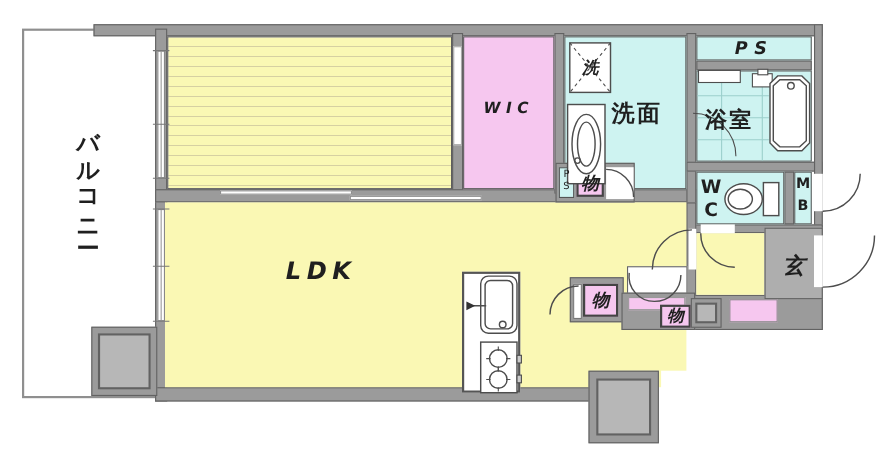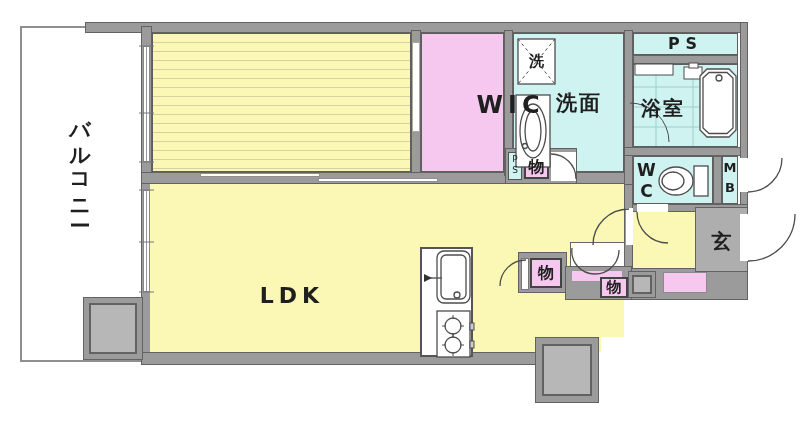--- a/index.html
+++ b/index.html
@@ -9,21 +9,21 @@
   .wall{background:var(--wall-fill);border:1px solid var(--wall-edge);}
   .room{border:1px solid #5e5e5e;}
   .yellow{background:var(--room-yellow);}
   .striped{background:repeating-linear-gradient(to bottom,
             var(--room-yellow) 0 8px, var(--room-yellow-stripe) 8px 9px);}
   .pink{background:var(--room-pink);}
   .cyan{background:var(--room-cyan);}
   .pillar-outer{background:var(--wall-fill);border:1px solid var(--wall-edge);}
   .pillar-inner{background:var(--pillar-fill);border:2px solid var(--wall-edge);}
   .lbl{position:absolute;color:#1f1f1f;font-weight:600;line-height:1.1;white-space:nowrap;}
-  .ctr{display:flex;align-items:center;justify-content:center;text-align:center;}
+  .ctr{display:flex;align-items:center;justify-content:center;text-align:center;font-style:italic;}
   svg{position:absolute;left:0;top:0;}
 </style>
 </head>
 <body>
 
 <div class="plan">
 
   <div class="abs" style="left:20px;top:26px;width:125px;height:336px;background:#fff;border:2px solid #8f8f8f;"></div>
 
   <div class="abs wall" style="left:85px;top:22px;width:663px;height:11px;"></div>
@@ -137,35 +137,35 @@
       <path d="M629,209 A36,36 0 0 0 593,245"></path>
       <path d="M572,248 A23,23 0 0 0 595,274 M619,250 A24,24 0 0 1 595,274"></path>
       <path d="M500,286 A26,26 0 0 1 526,260"></path>
       <path d="M637,212 A31,31 0 0 0 668,243"></path>
       <path d="M748,192 A34,34 0 0 0 782,158"></path>
       <path d="M748,261 A47,47 0 0 0 795,214"></path>
     </g>
   </svg>
 
   <div class="lbl" style="left:68px;top:106px;writing-mode:vertical-rl;font-size:21px;letter-spacing:3px;">バルコニー</div>
-  <div class="lbl ctr" style="left:421px;top:92px;width:83px;font-size:24px;letter-spacing:5px;padding-left:48px;">WIC</div>
+  <div class="lbl ctr" style="left:421px;top:92px;width:83px;font-size:14px;letter-spacing:5px;">WIC</div>
   <div class="lbl ctr" style="left:518px;top:53px;width:37px;font-size:15px;">洗</div>
   <div class="lbl" style="left:556px;top:92px;font-size:21px;letter-spacing:2px;">洗面</div>
   <div class="lbl ctr" style="left:633px;top:35px;width:105px;font-size:16px;letter-spacing:6px;">PS</div>
   <div class="lbl" style="left:641px;top:97px;font-size:20px;letter-spacing:2px;">浴室</div>
   <div class="lbl" style="left:637px;top:160px;font-size:17px;line-height:21px;text-align:center;">
     <span>W</span><br>
     <span>C</span>
   </div>
   <div class="lbl" style="left:722px;top:158px;width:16px;font-size:13px;line-height:20px;text-align:center;">
     <span>M</span><br>
     <span>B</span>
   </div>
   <div class="lbl ctr" style="left:695px;top:230px;width:53px;font-size:20px;">玄</div>
-  <div class="lbl ctr" style="left:192px;top:236px;width:200px;font-size:22px;letter-spacing:5px;margin-top:48px;">LDK</div>
+  <div class="lbl ctr" style="left:192px;top:236px;width:200px;font-size:22px;letter-spacing:5px;">LDK</div>
   <div class="lbl ctr" style="left:524px;top:158px;width:25px;font-size:16px;">物</div>
   <div class="lbl ctr" style="left:530px;top:264px;width:32px;font-size:16px;">物</div>
   <div class="lbl ctr" style="left:600px;top:279px;width:28px;font-size:15px;">物</div>
   <div class="lbl" style="left:508px;top:154px;width:14px;font-size:9px;line-height:11px;text-align:center;font-weight:400;">
     <span>P</span><br>
     <span>S</span>
   </div>
 </div>
 
 </body></html>

